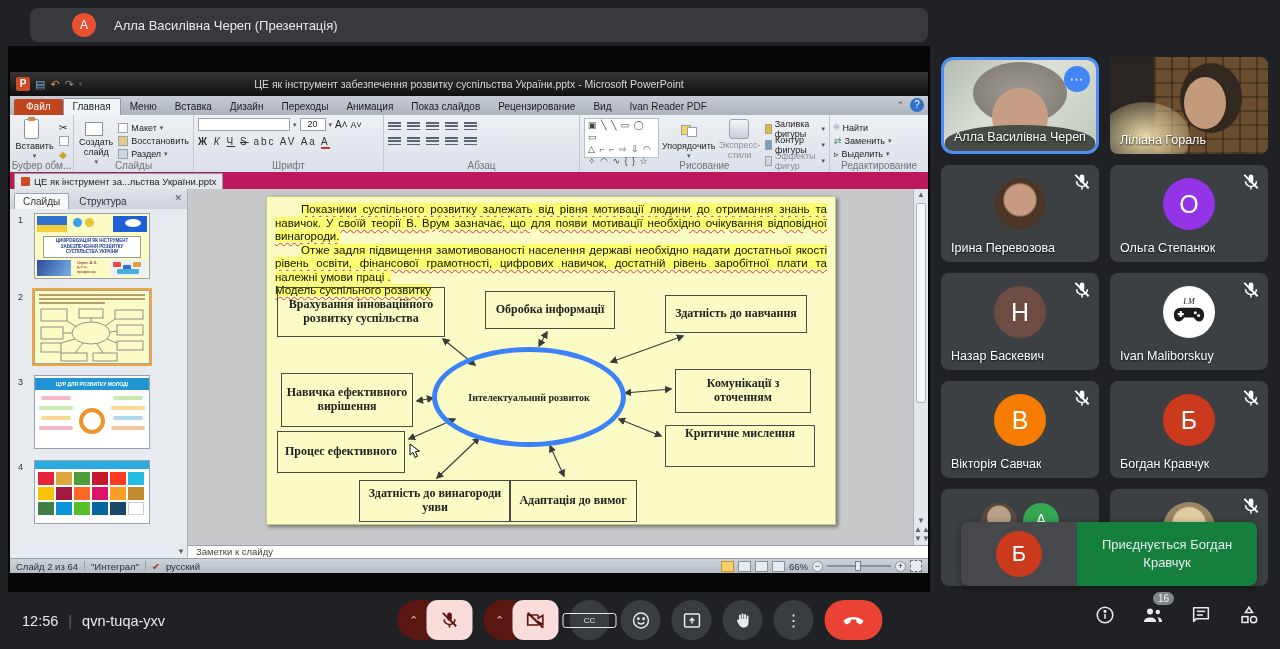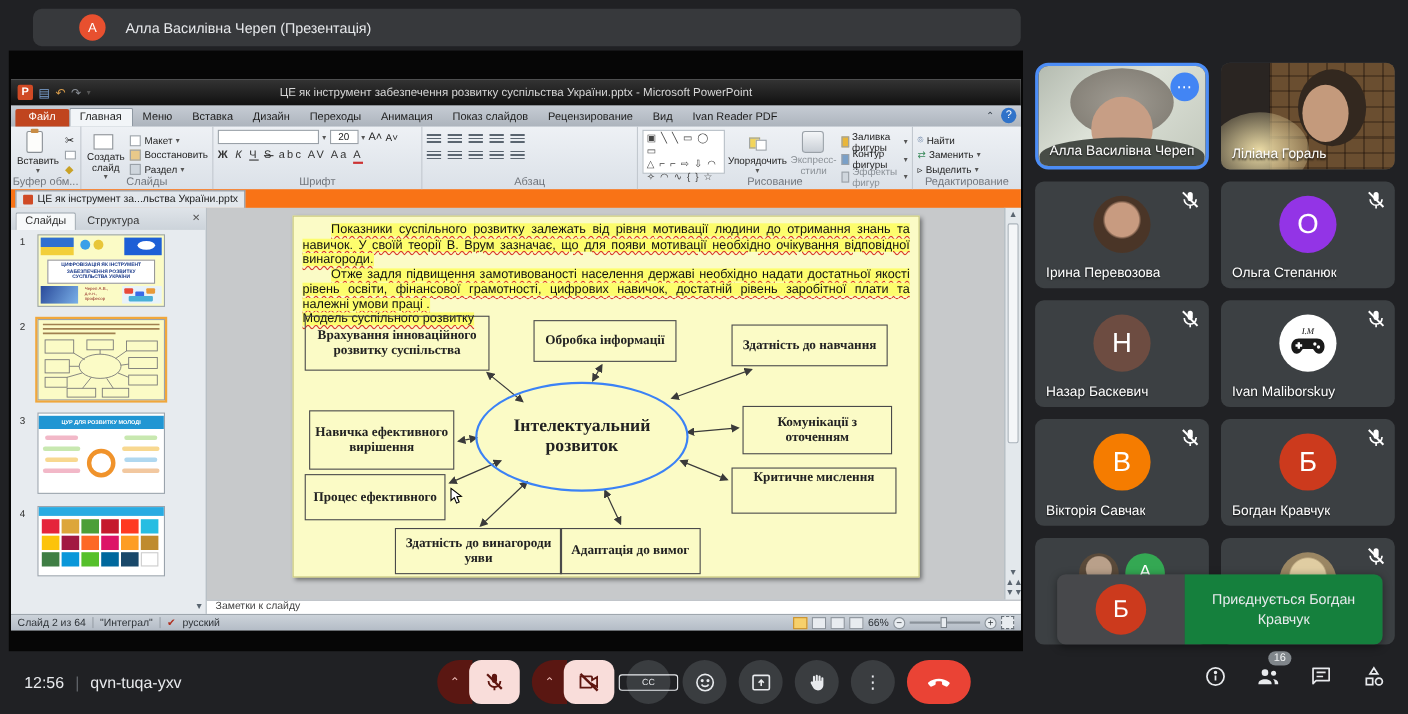--- a/index.html
+++ b/index.html
@@ -62,21 +62,21 @@
     font-size:9px; color:#444; line-height:12px; padding-left:3px; letter-spacing:1px; }
   .clipb { width:15px; height:20px; background:#fdfdfb; border:1px solid #8a9096; border-radius:2px;
     position:relative; }
   .clipb:before { content:""; position:absolute; left:3px; top:-3px; width:7px; height:4px;
     background:#c98d45; border-radius:1px; }
   .slideic { width:18px; height:14px; background:#fff; border:1px solid #8a9096; margin-top:3px; }
   .qstyle { width:20px; height:20px; background:linear-gradient(#f4f6f8,#c9cfd6);
     border:1px solid #9aa1a8; border-radius:3px; }
 
   
-  #doctabs { height:17px; background:#f97316; display:flex; align-items:flex-end; }
+  #doctabs { height:17px; background:#be185d; display:flex; align-items:flex-end; }
   .dtab { height:16px; background:#e2e7ec; border:1px solid #8e98a2; border-bottom:none;
     display:flex; align-items:center; gap:4px; padding:0 6px; font-size:9.5px; margin-left:4px; }
   .dtab .ic { width:9px; height:9px; background:#d04a25; border-radius:1px; }
 
   
   #workrow { height:369px; display:flex; }
   #lpanel { width:178px; background:#e7ebef; border-right:1px solid #aab2ba;
     display:flex; flex-direction:column; }
   #lptabs { height:20px; display:flex; align-items:flex-end; padding:0 4px; gap:2px;
     background:linear-gradient(#dfe4e9,#ccd3da); font-size:10px; position:relative; }
@@ -106,22 +106,22 @@
   #slidetext p { text-indent:26px; }
   #slidetext p.noind { text-indent:0; }
   .hl { background:#fdfd6d; text-decoration:underline wavy #d83a2a; text-decoration-thickness:1px;
     text-underline-offset:2px; }
   #diagram { position:absolute; left:0; top:88px; width:570px; height:241px;
     font-family:"Liberation Serif", serif; }
   .dbox { position:absolute; border:1px solid #4a4a4a; display:flex; align-items:center;
     justify-content:center; text-align:center; font-weight:bold; font-size:12px;
     line-height:1.15; padding:1px 2px; }
   #dellipse { position:absolute; left:165px; top:62px; width:194px; height:100px;
-    border:2px solid #3b82f6; border-radius:50%; display:flex; align-items:center;
-    justify-content:center; text-align:center; font-weight:bold; font-size:16px; }
+    border:5px solid #3b82f6; border-radius:50%; display:flex; align-items:center;
+    justify-content:center; text-align:left; font-weight:bold; font-size:10px; }
   #darrows { position:absolute; left:0; top:0; }
 
   
   #notes { height:13px; background:#fff; border-top:1px solid #98a0a8; font-size:9.5px;
     color:#444; padding-left:8px; }
   #statusbar { height:15px; background:linear-gradient(#ccd3da,#b4bcc6);
     border-top:1px solid #98a0a8; display:flex; align-items:center; font-size:9.5px;
     color:#2e3338; padding:0 6px; }
   .ssep { width:1px; height:10px; background:#98a0a8; margin:0 6px; }
   #statusbar .right { margin-left:auto; display:flex; align-items:center; gap:4px; }

